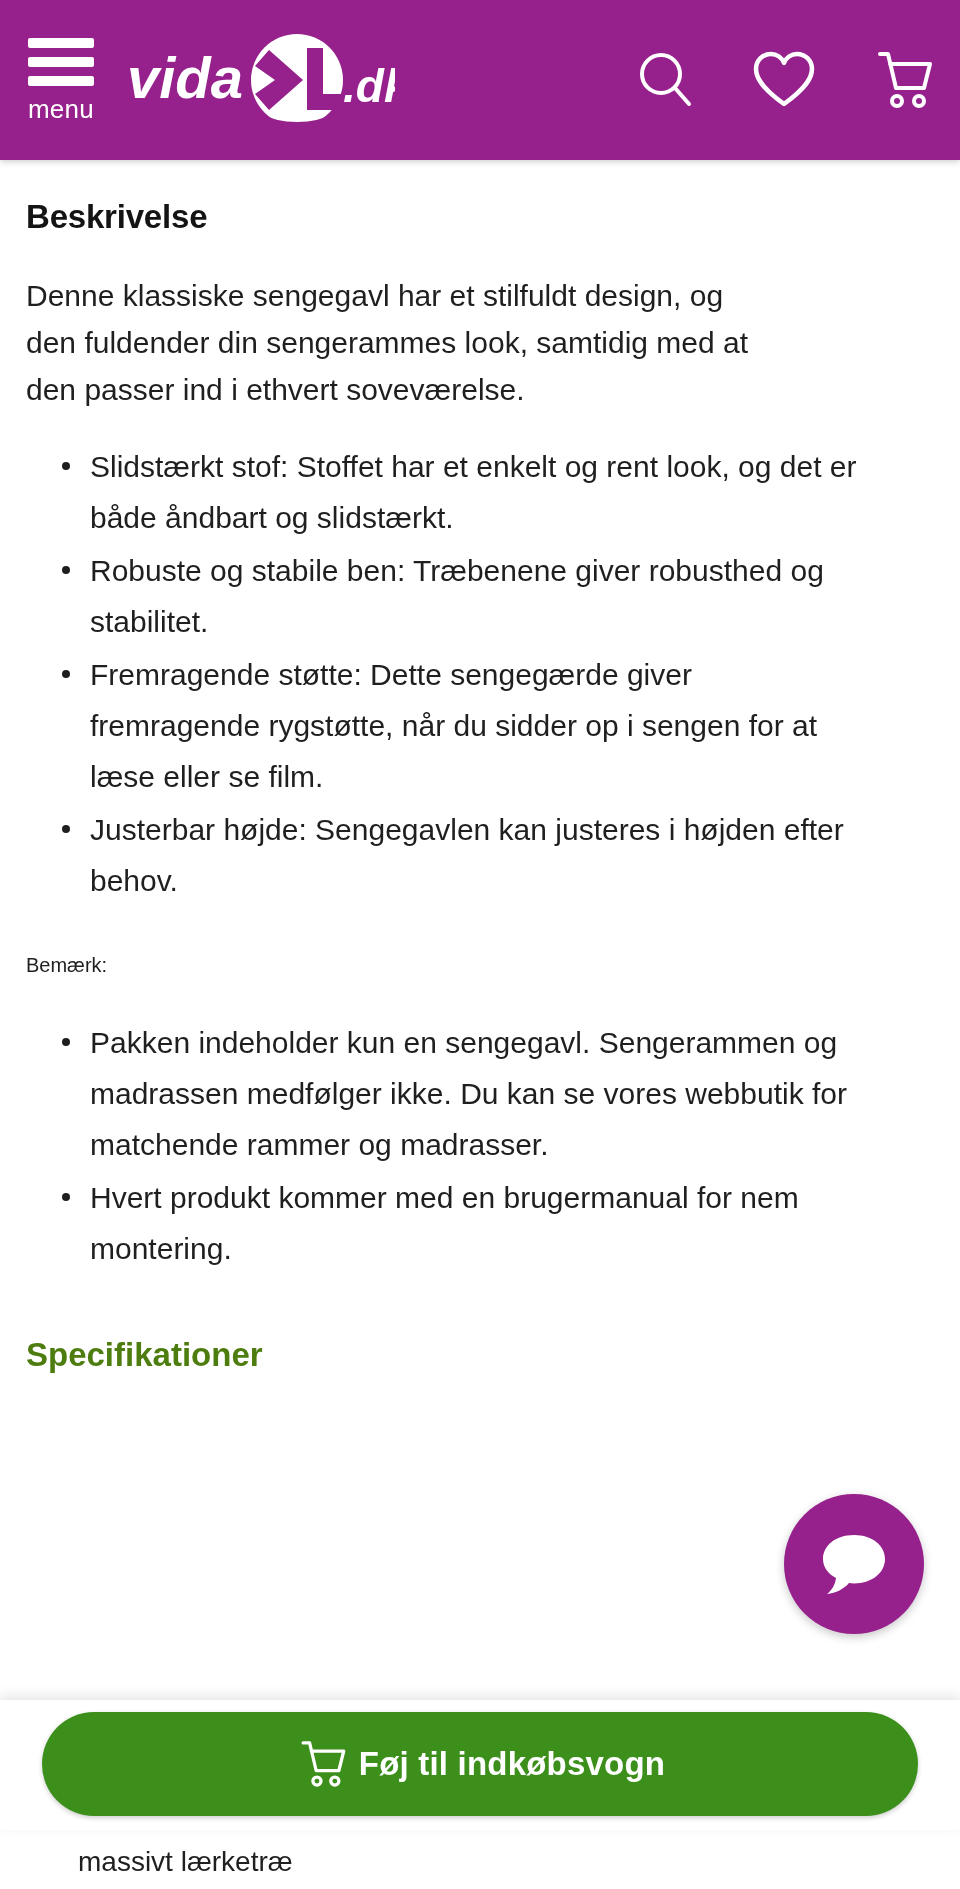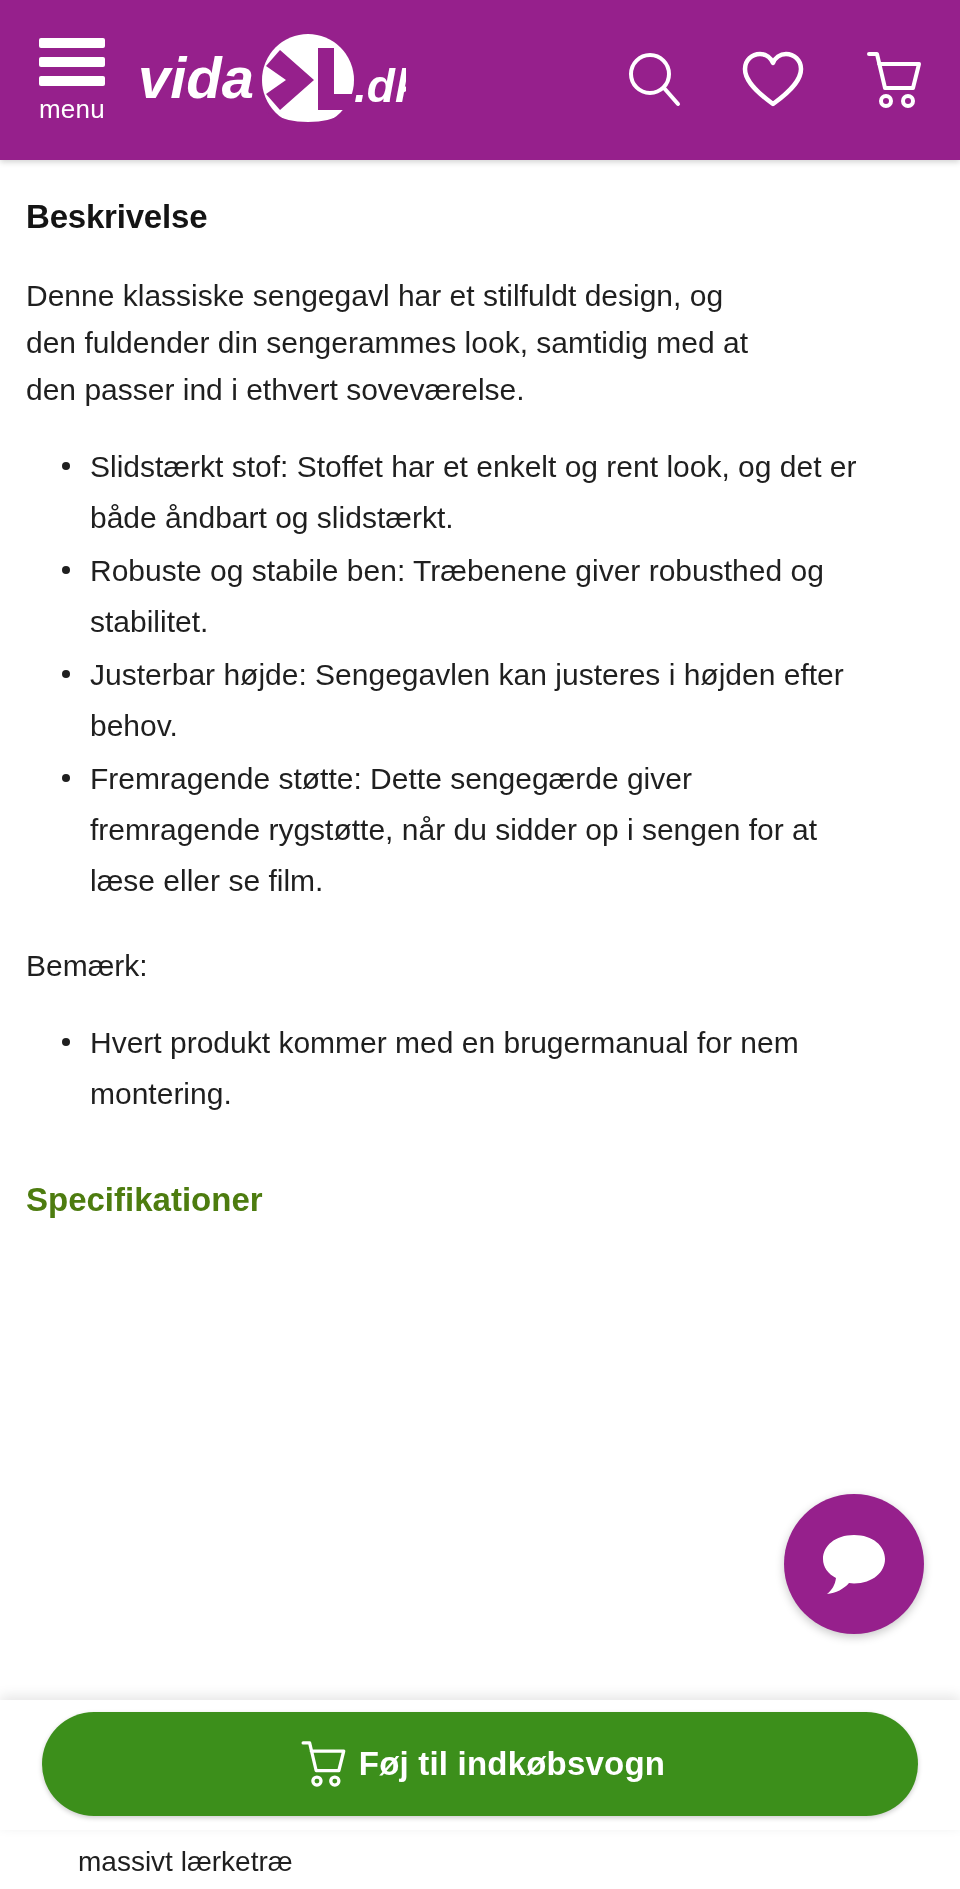--- a/index.html
+++ b/index.html
@@ -15,21 +15,21 @@
     position: relative;
     color: #1a1a1a;
   }
 
   
   .header {
     height: 160px;
     background: #96208C;
     display: flex;
     align-items: center;
-    padding: 0 26px;
+    padding: 0 15px;
     box-sizing: border-box;
     position: relative;
     box-shadow: 0 2px 6px rgba(0,0,0,.18);
   }
   .hamburger-wrap {
     display: flex;
     flex-direction: column;
     align-items: center;
     justify-content: center;
     width: 92px;
@@ -115,21 +115,21 @@
     content: "";
     position: absolute;
     left: -28px;
     top: 21px;
     width: 8px;
     height: 8px;
     border-radius: 50%;
     background: #1f1f1f;
   }
   .note-label {
-    font-size: 30px;
+    font-size: 20px;
     line-height: 47px;
     margin: 36px 0 0 0;
     color: #1f1f1f;
   }
   .spec-title {
     font-size: 33px;
     font-weight: bold;
     margin: 62px 0 0 0;
     color: #4d7c0f;
   }
@@ -253,27 +253,28 @@
 
 <div class="content">
 
   <h2 class="section-title">Beskrivelse</h2>
 
   <p class="body-text">Denne klassiske sengegavl har et stilfuldt design, og den fuldender din sengerammes look, samtidig med at den passer ind i ethvert soveværelse.</p>
 
   <ul class="bullets">
     <li>Slidstærkt stof: Stoffet har et enkelt og rent look, og det er både åndbart og slidstærkt.</li>
     <li>Robuste og stabile ben: Træbenene giver robusthed og stabilitet.</li>
+    <li>Fremragende støtte: Dette sengegærde giver fremragende rygstøtte, når du sidder op i sengen for at læse eller se film.</li>
     <li>Justerbar højde: Sengegavlen kan justeres i højden efter behov.</li>
-    <li>Fremragende støtte: Dette sengegærde giver fremragende rygstøtte, når du sidder op i sengen for at læse eller se film.</li>
   </ul>
 
   <p class="note-label">Bemærk:</p>
 
   <ul class="bullets">
+    <li>Pakken indeholder kun en sengegavl. Sengerammen og madrassen medfølger ikke. Du kan se vores webbutik for matchende rammer og madrasser.</li>
     <li>Hvert produkt kommer med en brugermanual for nem montering.</li>
   </ul>
 
   <h2 class="spec-title">Specifikationer</h2>
 
 </div>
 
 <div class="chat-fab">
   <svg width="74" height="70" viewBox="0 0 74 70">
     <path d="M37 6 C18 6 6 17 6 30 C6 38 11 45 19 49 C18 56 15 61 10 65 C19 64 27 60 32 54 C33.6 54.3 35.3 54.4 37 54.4 C56 54.4 68 43 68 30 C68 17 56 6 37 6 Z" fill="#ffffff"></path>

